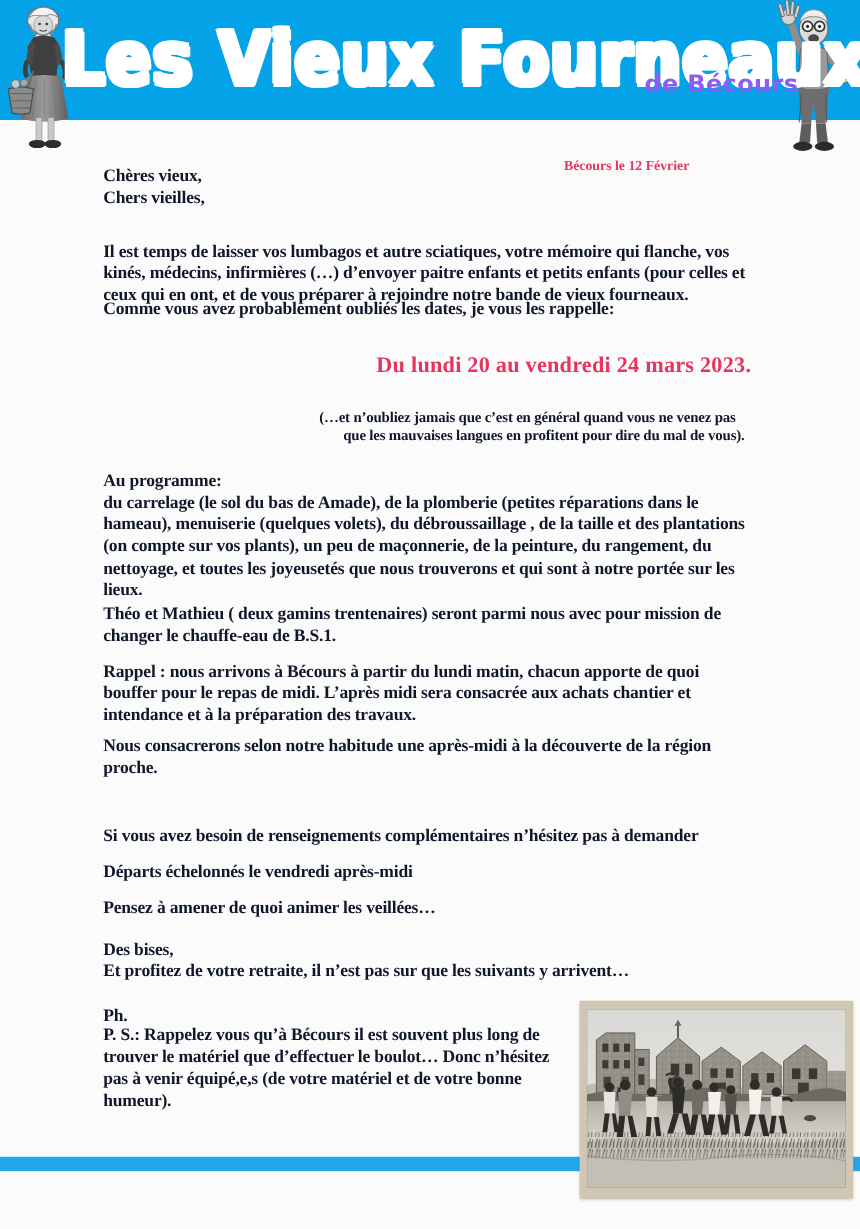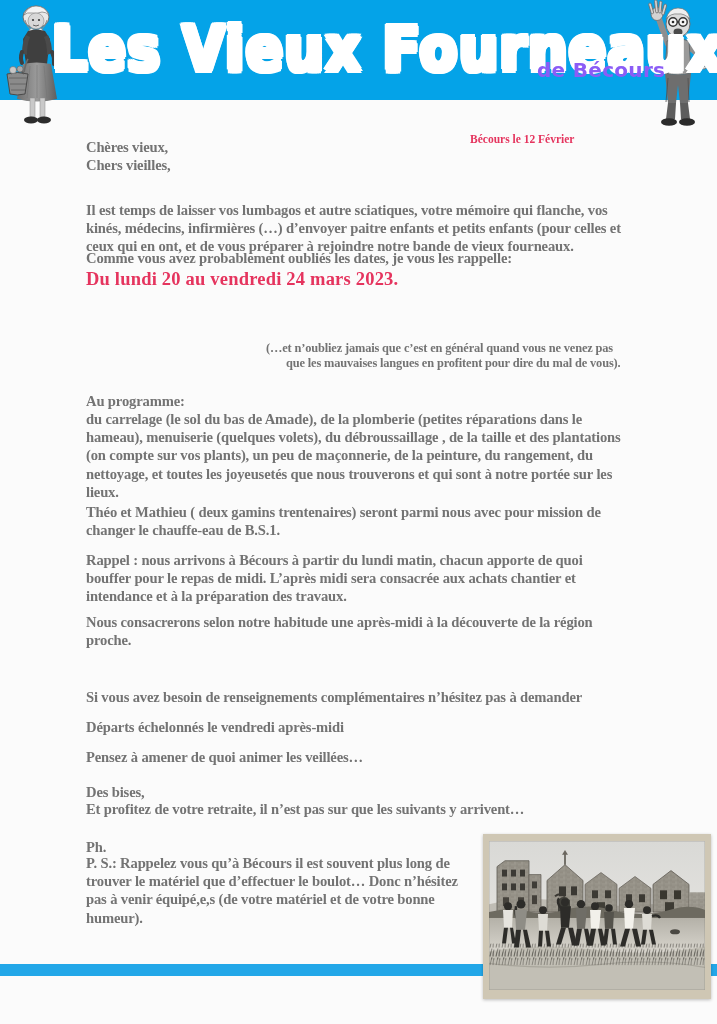--- a/index.html
+++ b/index.html
@@ -92,21 +92,21 @@
 
   
   #letter {
     position: absolute;
     left: 0; top: 0;
     width: 717px;
     height: 1024px;
   }
   .txt {
     position: absolute;
-    color: #737373;
+    color: #0f172a;
     font-family: "Liberation Serif", serif;
     font-weight: bold;
     font-size: 14.6px;
     line-height: 18.2px;
     letter-spacing: -0.15px;
   }
   .dateline {
     color: #E5345E;
     font-size: 11.5px;
     line-height: 14px;
@@ -227,21 +227,21 @@
 
     <div class="txt dateline" style="left:470px; top:132px; width:200px;">Bécours le 12 Février</div>
 
     <div class="txt" style="left:86px; top:138px; width:300px;">Chères vieux,</div>
     <div class="txt" style="left:86px; top:156px; width:300px;">Chers vieilles,</div>
 
     <div class="txt" style="left:86px; top:184px; width:540px;margin-top:17px;">Il est temps de laisser vos lumbagos et autre sciatiques, votre mémoire qui flanche, vos kinés, médecins, infirmières (…) d’envoyer paitre enfants et petits enfants  (pour celles et ceux qui en ont, et de vous préparer à rejoindre notre bande de vieux fourneaux.</div>
 
     <div class="txt" style="left:86px; top:249px; width:540px;">Comme vous avez probablement oubliés les dates, je vous les rappelle:</div>
 
-    <div class="txt bigdate" style="left:86px; top:268px; width:540px; text-align:left;">Du lundi 20 au vendredi 24 mars 2023.</div>
+    <div class="txt bigdate" style="left:86px; top:294px; width:540px; text-align:right;">Du lundi 20 au vendredi 24 mars 2023.</div>
 
 
     <div class="txt note" style="left:266px; top:341px; width:400px;">(…et n’oubliez jamais que c’est en général quand vous  ne venez pas</div>
     <div class="txt note" style="left:286px; top:356px; width:380px;">que les mauvaises langues en profitent pour dire du mal de vous).</div>
 
     <div class="txt" style="left:86px; top:392px; width:540px;">Au programme:</div>
     <div class="txt" style="left:86px; top:410px; width:538px;">du carrelage (le sol du bas de Amade), de la plomberie (petites réparations dans le hameau), menuiserie (quelques volets), du débroussaillage , de la taille et des plantations (on compte sur vos plants), un peu de maçonnerie, de la peinture, du rangement, du nettoyage, et toutes les joyeusetés que nous trouverons et qui sont à notre portée sur les lieux.</div>
 
     <div class="txt" style="left:86px; top:503px; width:540px;">Théo et Mathieu ( deux gamins trentenaires) seront parmi nous avec pour mission de changer le chauffe-eau de B.S.1.</div>
 

